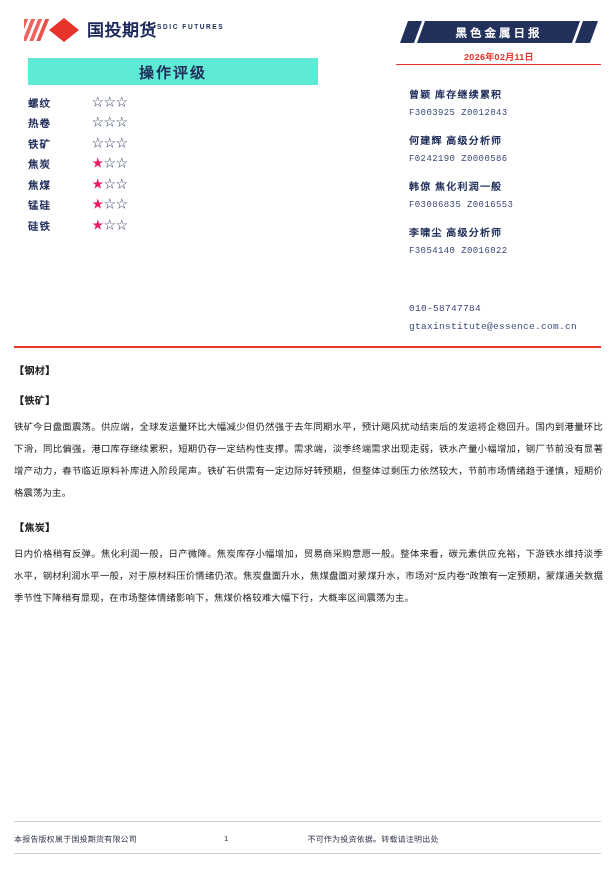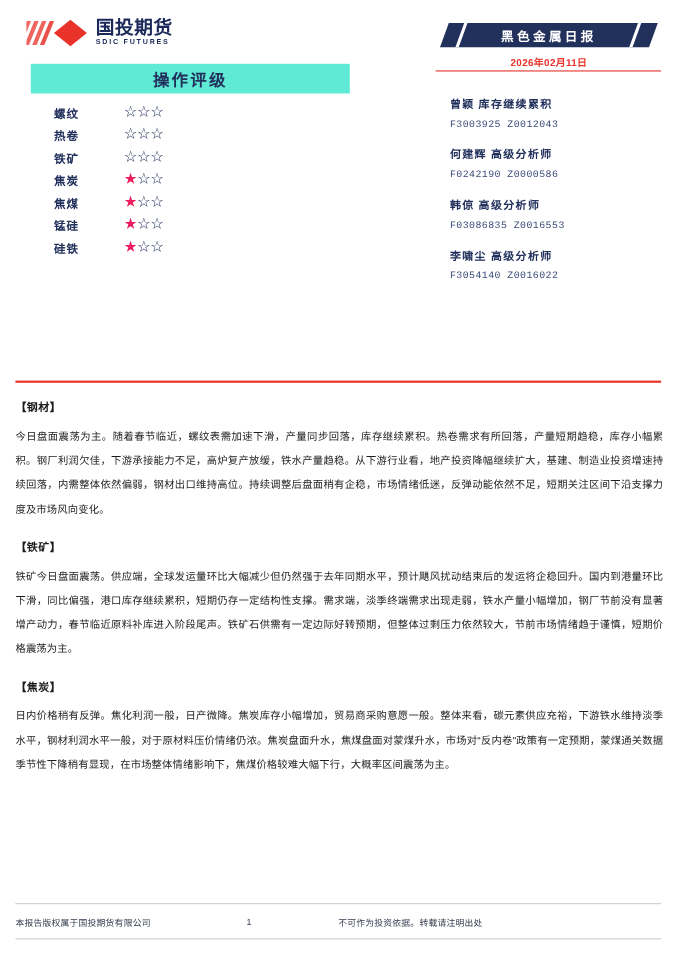--- a/index.html
+++ b/index.html
@@ -33,23 +33,24 @@
     gap: 5px;
   }
   .logo-mark {
     position: relative;
     width: 58px;
     height: 26px;
   }
   .logo-mark svg { display: block; }
   .logo-words {
     display: flex;
-    flex-direction: column;
+    flex-direction: row;
     justify-content: center;
     line-height: 1;
+    text-align: right;
   }
   .logo-cn {
     font-family: "Liberation Sans", sans-serif;
     font-weight: bold;
     font-size: 17px;
     color: #1b2a5a;
     letter-spacing: 0.5px;
   }
   .logo-en {
     font-family: "Liberation Sans", sans-serif;
@@ -88,21 +89,20 @@
     align-items: center;
     height: 20.5px;
   }
   .rating-name {
     width: 64px;
     font-family: "Liberation Serif", serif;
     font-size: 10.5px;
     font-weight: bold;
     color: #22305c;
     letter-spacing: 1px;
-    margin-left: 21px;
   }
   .rating-stars {
     font-size: 11.5px;
     letter-spacing: 0.5px;
     line-height: 1;
   }
   .star-on  { color: #ec1c5e; }
   .star-off { color: #22305c; }
 
   
@@ -324,34 +324,37 @@
   </div>
 
   <div class="report-date">2026年02月11日</div>
   <div class="date-rule"></div>
 
   <div class="analysts" id="analyst-list">
       <div class="analyst-name">曾颖  库存继续累积</div>
       <div class="analyst-code">F3003925  Z0012043</div>
       <div class="analyst-name">何建辉  高级分析师</div>
       <div class="analyst-code">F0242190  Z0000586</div>
-      <div class="analyst-name">韩倞  高级分析师</div>
+      <div class="analyst-name">韩倞  焦化利润一般</div>
       <div class="analyst-code">F03086835  Z0016553</div>
       <div class="analyst-name">李啸尘  高级分析师</div>
       <div class="analyst-code">F3054140  Z0016022</div>
     </div>
 
+  <div class="contact">
+    <div class="contact-line">010-58747784</div>
+    <div class="contact-line">gtaxinstitute@essence.com.cn</div>
+  </div>
 
   <div class="header-rule"></div>
 </div>
 
 <div class="body-zone" id="body-zone">
     <div class="section">
       <div class="section-heading">【钢材】</div>
-      <div class="section-body">今日盘面震荡为主。随着春节临近，螺纹表需加速下滑，产量同步回落，库存继续累积。热卷需求有所回落，产量短期趋稳，库存小幅累积。钢厂利润欠佳，下游承接能力不足，高炉复产放缓，铁水产量趋稳。从下游行业看，地产投资降幅继续扩大，基建、制造业投资增速持续回落，内需整体依然偏弱，钢材出口维持高位。持续调整后盘面稍有企稳，市场情绪低迷，反弹动能依然不足，短期关注区间下沿支撑力度及市场风向变化。</div>
     </div>
     <div class="section">
       <div class="section-heading">【铁矿】</div>
       <div class="section-body">铁矿今日盘面震荡。供应端，全球发运量环比大幅减少但仍然强于去年同期水平，预计飓风扰动结束后的发运将企稳回升。国内到港量环比下滑，同比偏强，港口库存继续累积，短期仍存一定结构性支撑。需求端，淡季终端需求出现走弱，铁水产量小幅增加，钢厂节前没有显著增产动力，春节临近原料补库进入阶段尾声。铁矿石供需有一定边际好转预期，但整体过剩压力依然较大，节前市场情绪趋于谨慎，短期价格震荡为主。</div>
     </div>
     <div class="section">
       <div class="section-heading">【焦炭】</div>
       <div class="section-body">日内价格稍有反弹。焦化利润一般，日产微降。焦炭库存小幅增加，贸易商采购意愿一般。整体来看，碳元素供应充裕，下游铁水维持淡季水平，钢材利润水平一般，对于原材料压价情绪仍浓。焦炭盘面升水，焦煤盘面对蒙煤升水，市场对“反内卷"政策有一定预期，蒙煤通关数据季节性下降稍有显现，在市场整体情绪影响下，焦煤价格较难大幅下行，大概率区间震荡为主。</div>
     </div>
   </div>

